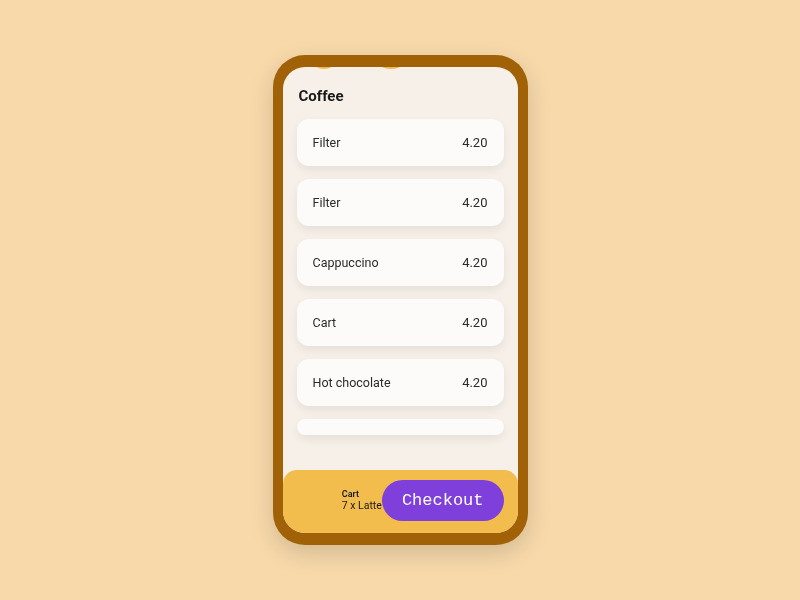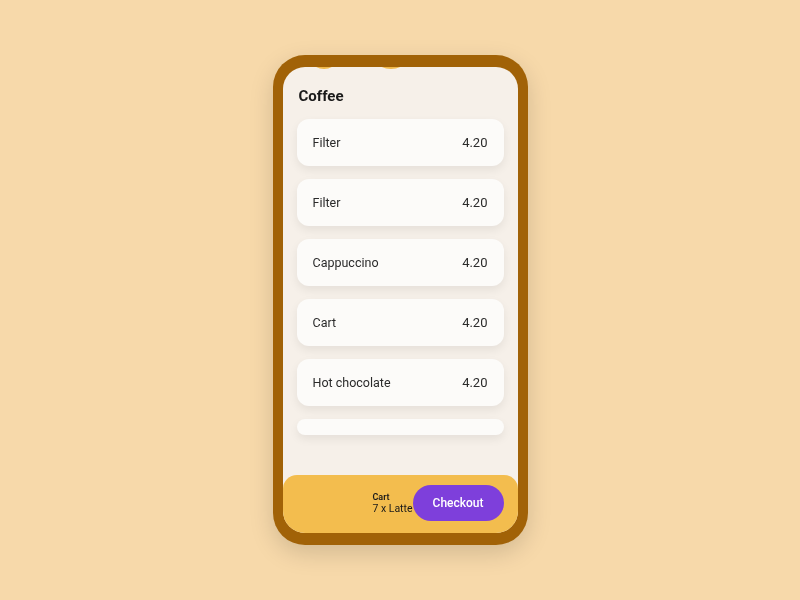--- a/index.html
+++ b/index.html
@@ -121,23 +121,24 @@
     .cart-summary {
       font-size: 10.5px;
       color: #1A1A1A;
     }
     .checkout-btn {
       background: #7E3FDB;
       color: #FFFFFF;
       border: none;
       border-radius: 22px;
       padding: 11px 20px;
-      font-size: 12px;
+      font-size: 17px;
       font-weight: 500;
       cursor: pointer;
+      font-family: Liberation Mono, monospace;
     }
   </style>
 </head>
 <body>
 
 <div class="phone-frame">
   <div class="phone-screen">
     <div class="top-blobs">
       <div class="blob blob1"></div>
       <div class="blob blob2"></div>

